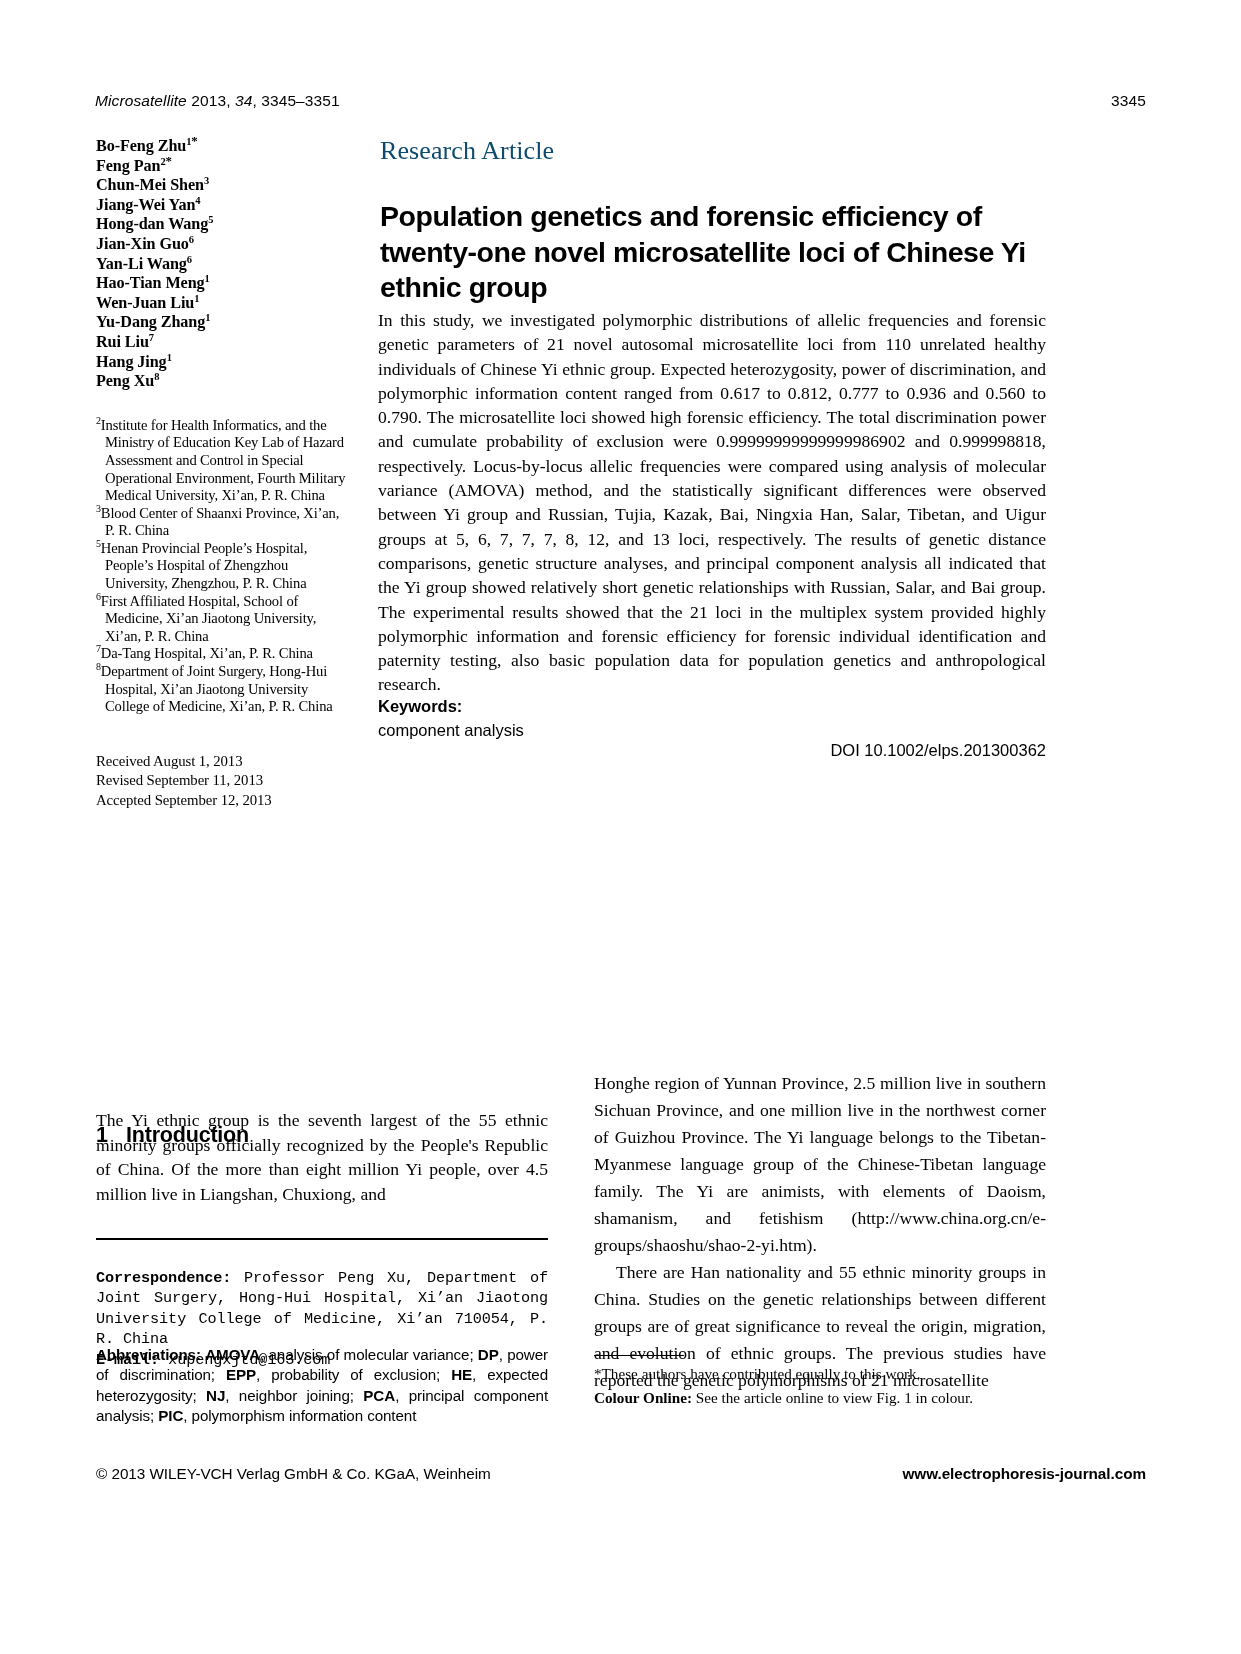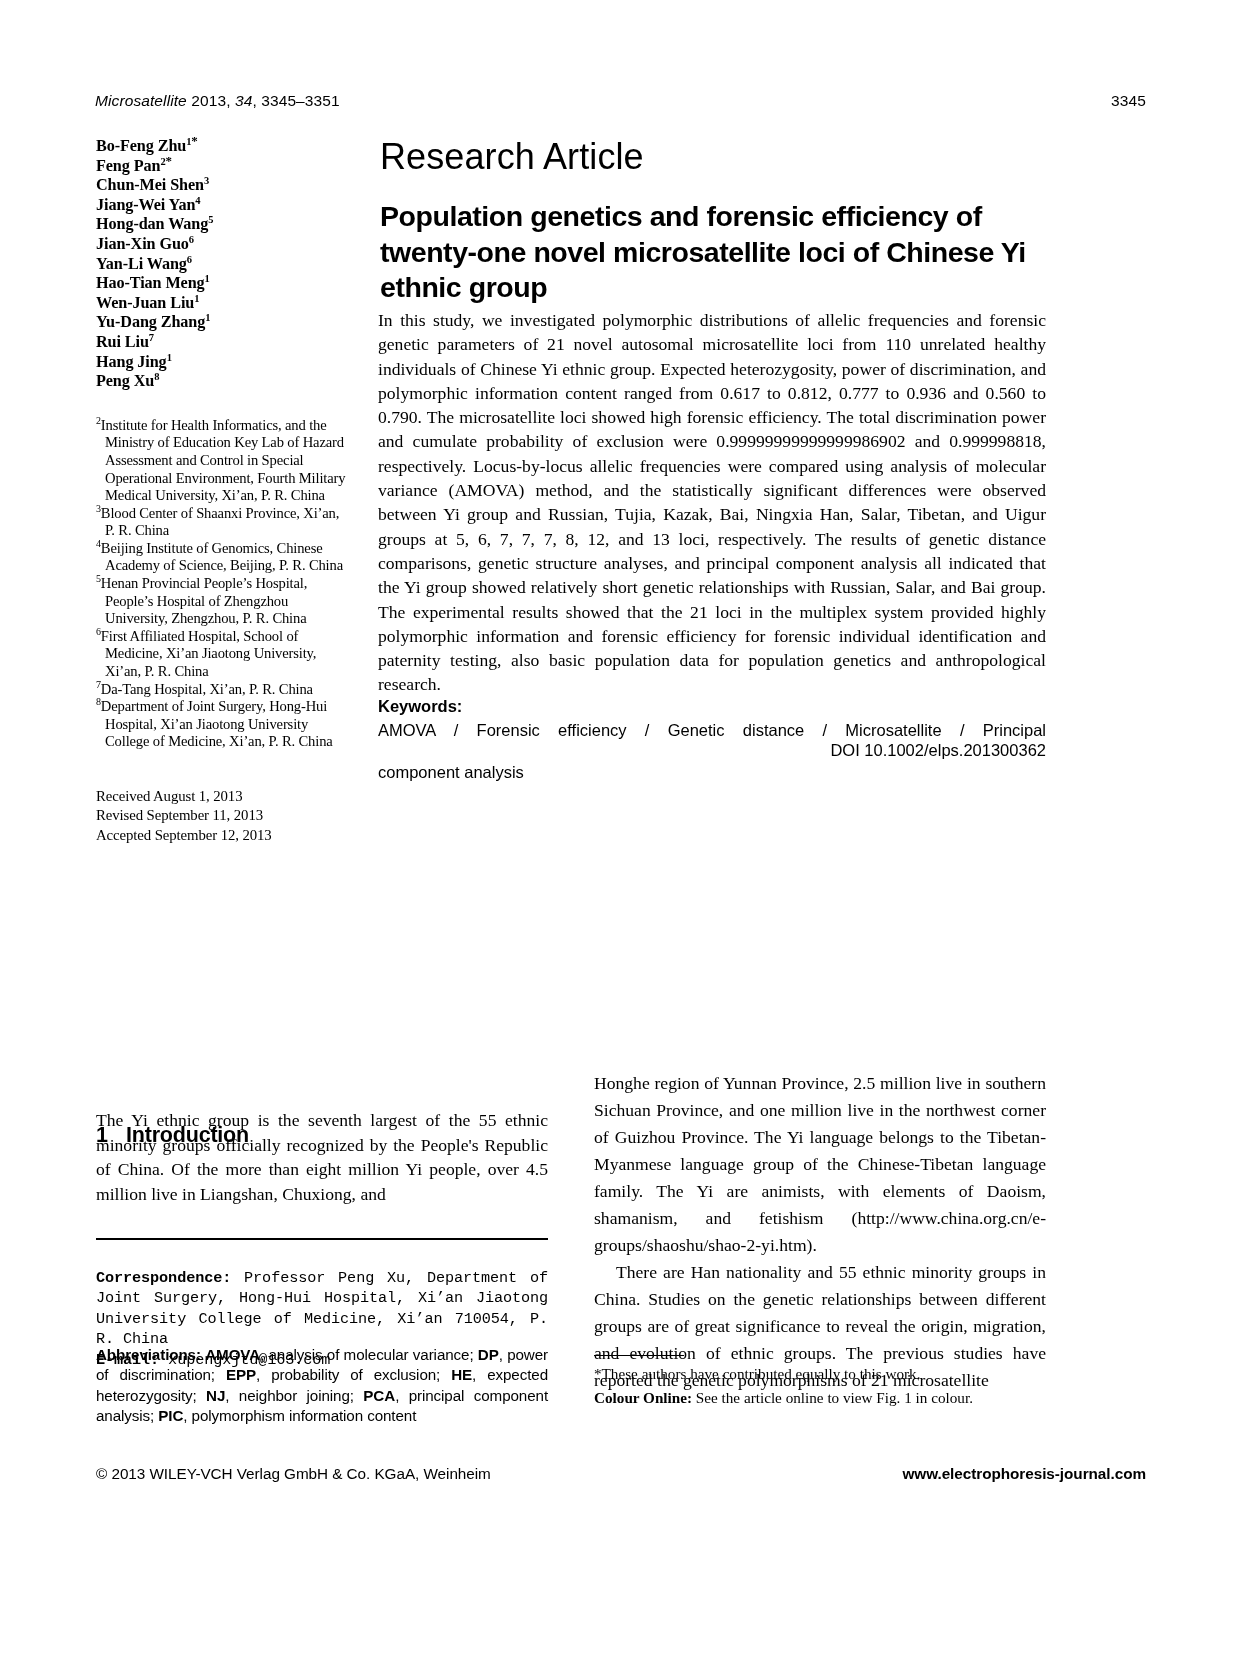--- a/index.html
+++ b/index.html
@@ -76,24 +76,24 @@
     font-size: 14.8px;
     line-height: 19.4px;
     letter-spacing: -0.1px;
   }
 
   
   .rtype {
     position: absolute;
     top: 136px;
     left: 380px;
-    font-family: Liberation Sans, sans-serif;
-    font-size: 36px;
+    font-family: Liberation Serif, serif;
+    font-size: 26px;
     letter-spacing: 0.1px;
-    color: #000000;
+    color: #0c4a6e;
   }
   .title {
     position: absolute;
     top: 180px;
     left: 380px;
     width: 670px;
     font-family: "Liberation Sans", sans-serif;
     font-weight: bold;
     font-size: 28.5px;
     line-height: 35.5px;
@@ -267,40 +267,38 @@
         <div>Hao-Tian Meng<sup>1</sup></div>
         <div>Wen-Juan Liu<sup>1</sup></div>
         <div>Yu-Dang Zhang<sup>1</sup></div>
         <div>Rui Liu<sup>7</sup></div>
         <div>Hang Jing<sup>1</sup></div>
         <div>Peng Xu<sup>8</sup></div>
       </div>
     <div class="affils" id="affil-list">
         <div class="affil"><sup>2</sup>Institute for Health Informatics, and the Ministry of Education Key Lab of Hazard Assessment and Control in Special Operational Environment, Fourth Military Medical University, Xi’an, P. R. China</div>
         <div class="affil"><sup>3</sup>Blood Center of Shaanxi Province, Xi’an, P. R. China</div>
-        <div class="affil"><sup>4</sup>Beijing Institute of Genomics, Chinese Academy of Science, Beijing, P. R. China</div>
         <div class="affil"><sup>5</sup>Henan Provincial People’s Hospital, People’s Hospital of Zhengzhou University, Zhengzhou, P. R. China</div>
         <div class="affil"><sup>6</sup>First Affiliated Hospital, School of Medicine, Xi’an Jiaotong University, Xi’an, P. R. China</div>
         <div class="affil"><sup>7</sup>Da-Tang Hospital, Xi’an, P. R. China</div>
         <div class="affil"><sup>8</sup>Department of Joint Surgery, Hong-Hui Hospital, Xi’an Jiaotong University College of Medicine, Xi’an, P. R. China</div>
       </div>
     <div class="dates">
       <div>Received August 1, 2013</div>
       <div>Revised September 11, 2013</div>
       <div>Accepted September 12, 2013</div>
     </div>
   </div>
 
   <div class="rtype">Research Article</div>
   <h1 class="title">Population genetics and forensic efficiency of twenty-one novel microsatellite loci of Chinese Yi ethnic group</h1>
   <div class="abstract">In this study, we investigated polymorphic distributions of allelic frequencies and forensic genetic parameters of 21 novel autosomal microsatellite loci from 110 unrelated healthy individuals of Chinese Yi ethnic group. Expected heterozygosity, power of discrimination, and polymorphic information content ranged from 0.617 to 0.812, 0.777 to 0.936 and 0.560 to 0.790. The microsatellite loci showed high forensic efficiency. The total discrimination power and cumulate probability of exclusion were 0.99999999999999986902 and 0.999998818, respectively. Locus-by-locus allelic frequencies were compared using analysis of molecular variance (AMOVA) method, and the statistically significant differences were observed between Yi group and Russian, Tujia, Kazak, Bai, Ningxia Han, Salar, Tibetan, and Uigur groups at 5, 6, 7, 7, 7, 8, 12, and 13 loci, respectively. The results of genetic distance comparisons, genetic structure analyses, and principal component analysis all indicated that the Yi group showed relatively short genetic relationships with Russian, Salar, and Bai group. The experimental results showed that the 21 loci in the multiplex system provided highly polymorphic information and forensic efficiency for forensic individual identification and paternity testing, also basic population data for population genetics and anthropological research.</div>
 
   <div class="kw-head">Keywords:</div>
   <div class="kw-body">
-    <span class="line1">AMOVA / Forensic efficiency / Genetic distance / Microsatellite / Principal</span>
     <span>component analysis</span>
   </div>
   <div class="doi">DOI 10.1002/elps.201300362</div>
 
   <div class="sec-head"><span class="num">1</span><span>Introduction</span></div>
 
   <div class="body-left">The Yi ethnic group is the seventh largest of the 55 ethnic minority groups officially recognized by the People's Republic of China. Of the more than eight million Yi people, over 4.5 million live in Liangshan, Chuxiong, and</div>
   <div class="body-right">
     <p>Honghe region of Yunnan Province, 2.5 million live in southern Sichuan Province, and one million live in the northwest corner of Guizhou Province. The Yi language belongs to the Tibetan-Myanmese language group of the Chinese-Tibetan language family. The Yi are animists, with elements of Daoism, shamanism, and fetishism (http://www.china.org.cn/e-groups/shaoshu/shao-2-yi.htm).</p>
     <p>There are Han nationality and 55 ethnic minority groups in China. Studies on the genetic relationships between different groups are of great significance to reveal the origin, migration, and evolution of ethnic groups. The previous studies have reported the genetic polymorphisms of 21 microsatellite</p>

